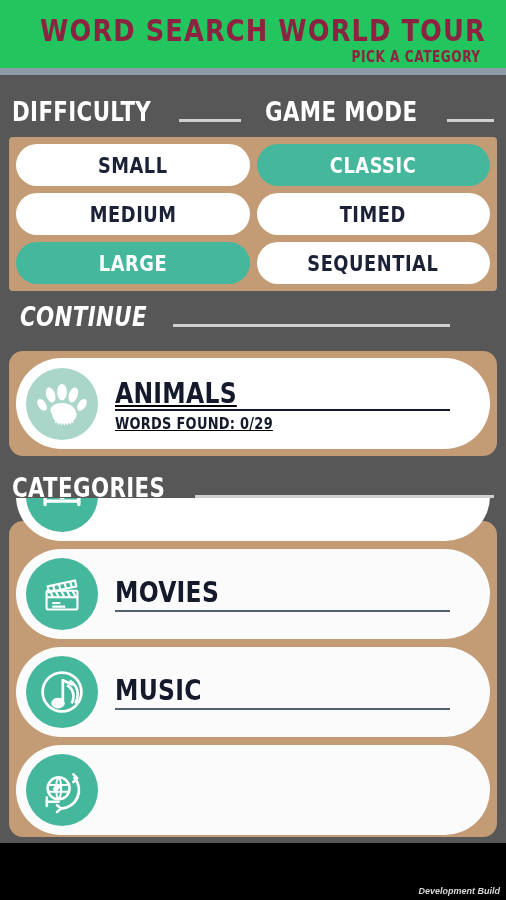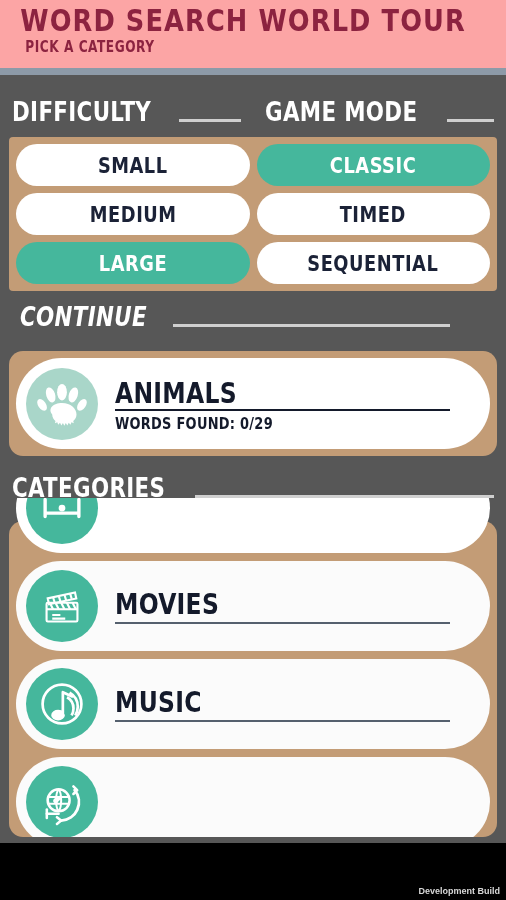--- a/index.html
+++ b/index.html
@@ -19,23 +19,23 @@
     background: #575757;
     overflow: hidden;
   }
 
   
   .header {
     position: absolute;
     top: 0; left: 0;
     width: 506px;
     height: 68px;
-    background: #fca5a5;
-    text-align: left;
-    padding-top: 2px;
+    background: #22c55e;
+    text-align: right;
+    padding-top: 12px;
   }
   .header-title {
     font-family: "DejaVu Sans Condensed", "Liberation Sans Narrow", "Liberation Sans", sans-serif;
     font-size: 31px;
     font-weight: bold;
     letter-spacing: 1.2px;
     color: #8c2340;
     line-height: 36px;
     transform: scaleX(0.92);
   }
@@ -124,20 +124,21 @@
   .continue-head { position: absolute; left: 8px; top: 303px; width: 454px; font-style: italic; }
   .continue-panel {
     position: absolute;
     left: 9px;
     top: 351px;
     width: 488px;
     height: 105px;
     background: #c39c76;
     border-radius: 14px;
     padding: 7px;
+    text-decoration: underline;
   }
 
   .card {
     position: relative;
     width: 100%;
     height: 100%;
     background: #ffffff;
     border-radius: 46px;
     display: flex;
     align-items: center;
@@ -202,21 +203,21 @@
     left: 0; top: -23px;
     width: 488px;
     height: 339px;
     padding: 0 7px;
     overflow: hidden;
   }
   .cat-list {
     display: flex;
     flex-direction: column;
     gap: 8px;
-    padding-top: 12px;
+    padding-top: 0;
   }
   .cat-card {
     position: relative;
     height: 90px;
     background: #fbfbfb;
     border-radius: 45px;
     display: flex;
     align-items: center;
     flex: 0 0 auto;
     cursor: pointer;
@@ -253,20 +254,21 @@
     background: #000000;
   }
   .dev-build {
     position: absolute;
     right: 6px;
     bottom: 4px;
     font-family: "Liberation Sans", sans-serif;
     font-size: 9px;
     font-weight: bold;
     color: #d8d8d8;
+    font-style: italic;
   }
 
   svg { display: block; }
 </style>
 </head>
 <body>
 
 <div id="app">
 
   <div class="header">

